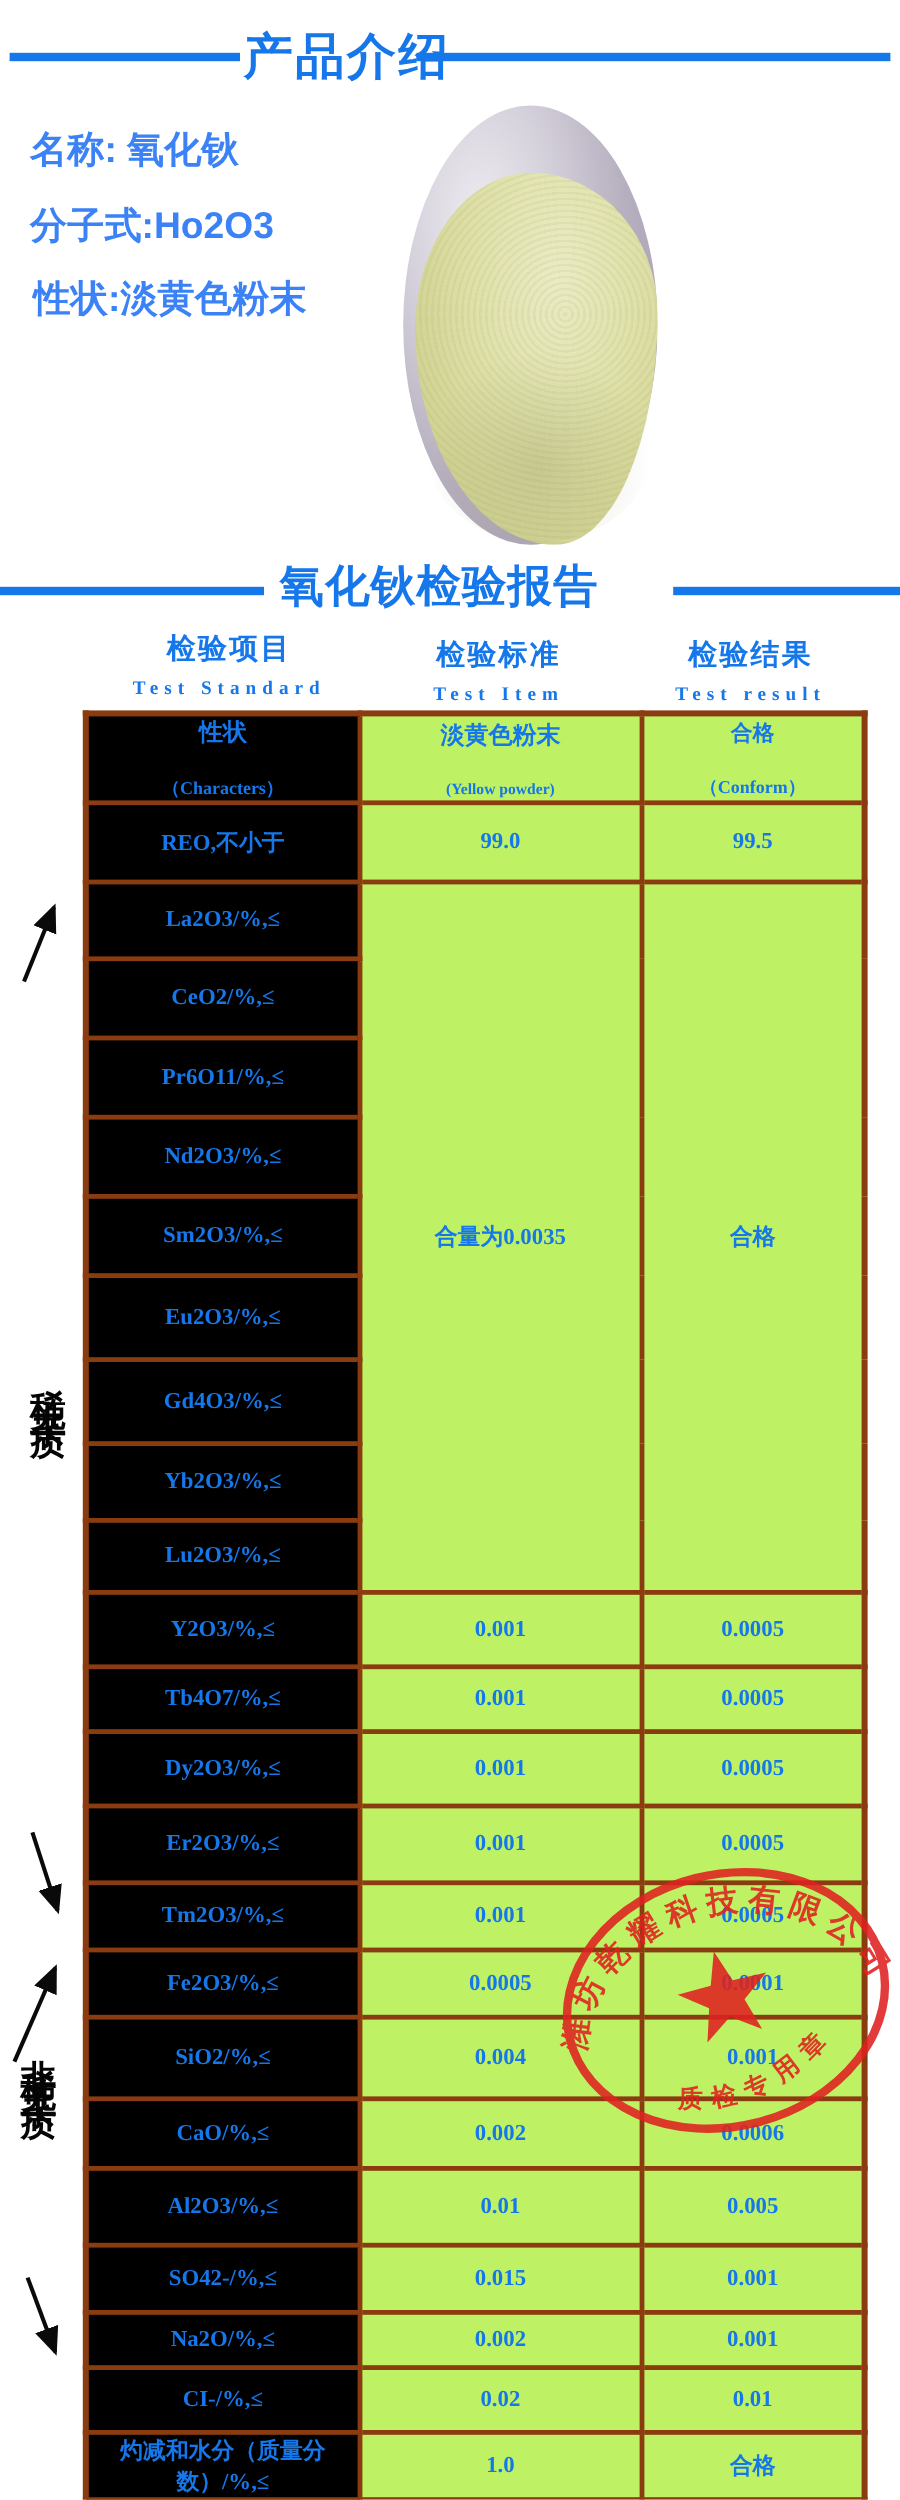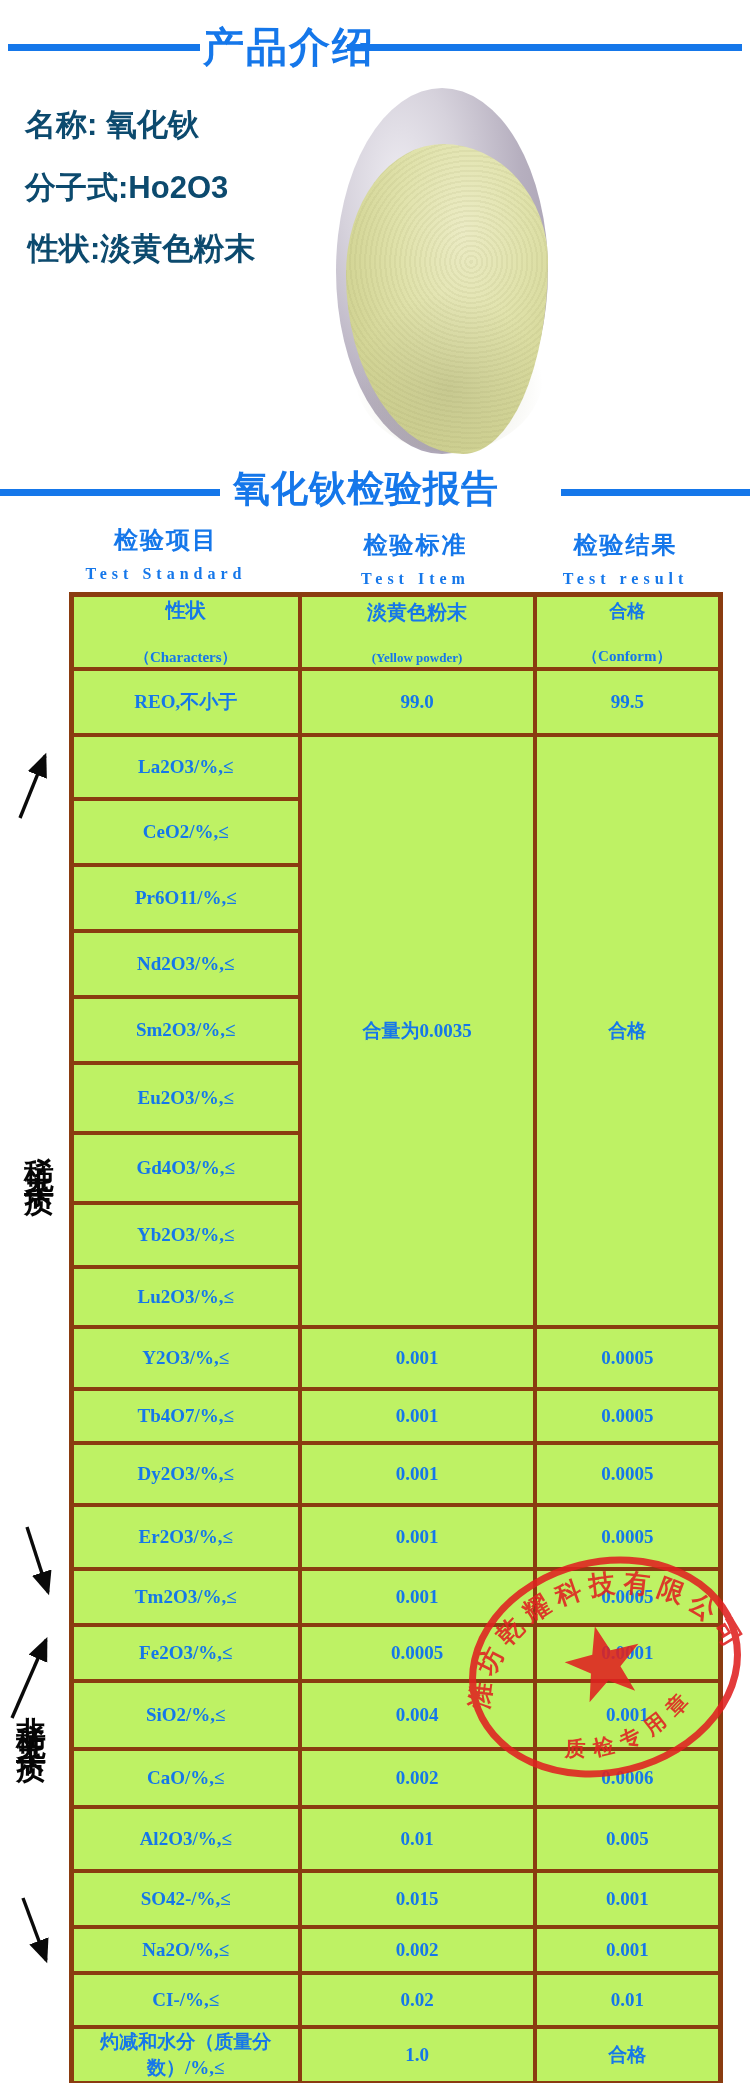--- a/index.html
+++ b/index.html
@@ -8,51 +8,51 @@
     font-family:"Liberation Sans","DejaVu Sans",sans-serif;overflow:hidden;
   }
 
   
   .hline{position:absolute;background:#1577ea;height:7px;}
   .section-title{position:absolute;color:#1577ea;font-weight:bold;white-space:nowrap;}
   #intro-title{left:203px;top:20px;font-size:41px;letter-spacing:2px;}
   #report-title{left:233px;top:464px;font-size:37px;letter-spacing:1px;}
 
   
-  .intro-line{position:absolute;color:#0c4a6e;font-weight:bold;font-size:31px;white-space:nowrap;}
+  .intro-line{position:absolute;color:#3b82f6;font-weight:bold;font-size:31px;white-space:nowrap;}
   #intro-name{left:25px;top:104px;}
   #intro-formula{left:25px;top:167px;}
   #intro-appearance{left:28px;top:228px;}
 
   
   .photo{position:absolute;left:296px;top:82px;width:252px;height:374px;overflow:hidden;}
   .dish{position:absolute;left:40px;top:6px;width:212px;height:366px;border-radius:50%;
         background:radial-gradient(ellipse at 30% 26%, #edebf1 0%, #d6d2dc 28%, #b6afbf 58%, #9f97aa 100%);}
   .powder{position:absolute;left:50px;top:62px;width:202px;height:310px;
         border-radius:48% 52% 42% 58% / 42% 38% 62% 58%;
         background:
           repeating-radial-gradient(circle at 62% 38%, rgba(150,150,95,.10) 0 2px, rgba(255,255,255,0) 2px 5px),
           radial-gradient(ellipse at 58% 28%, #ebebc4 0%, #e0e2ab 38%, #d4d697 68%, #c5c885 100%);}
   .powder-shadow{position:absolute;left:58px;top:210px;width:190px;height:160px;border-radius:50%;
         background:radial-gradient(ellipse at 50% 60%, rgba(140,140,90,.25), rgba(0,0,0,0) 70%);}
 
   
   .col-head{position:absolute;text-align:center;color:#1577ea;font-weight:bold;}
   .col-head .zh{font-size:24px;letter-spacing:2px;}
   .col-head .en{font-size:16px;letter-spacing:5px;margin-top:9px;font-family:"Liberation Serif","DejaVu Serif",serif;}
-  #col-head-1{left:52px;top:524px;width:228px;}
+  #col-head-1{left:77px;top:524px;width:228px;}
   #col-head-2{left:298px;top:529px;width:235px;}
   #col-head-3{left:533px;top:529px;width:185px;}
 
   
   table.report{position:absolute;left:69px;top:592px;width:649px;border-collapse:collapse;table-layout:fixed;
     border:5px solid #8a3c10;}
   table.report td{border:4px solid #8a3c10;text-align:center;vertical-align:middle;color:#1577ea;font-weight:bold;
     font-family:"Liberation Serif","DejaVu Serif",serif;font-size:19px;padding:0 2px;}
-  td.c-item{background:#bef264;}
+  td.c-item{background:#000000;}
   td.c-std,td.c-res{background:#bef264;}
   td.lg{font-size:25px;}
   td.sm{font-size:16px;}
   .cell-zh{display:block;font-size:20px;}
   .cell-en{display:block;font-size:15px;margin-top:24px;}
   .cell-en.small{font-size:13px;}
 
   
   .v-label{position:absolute;writing-mode:vertical-rl;text-orientation:upright;color:#050505;font-weight:bold;
     font-size:30px;letter-spacing:9px;font-family:"Liberation Serif","DejaVu Serif",serif;white-space:nowrap;}

